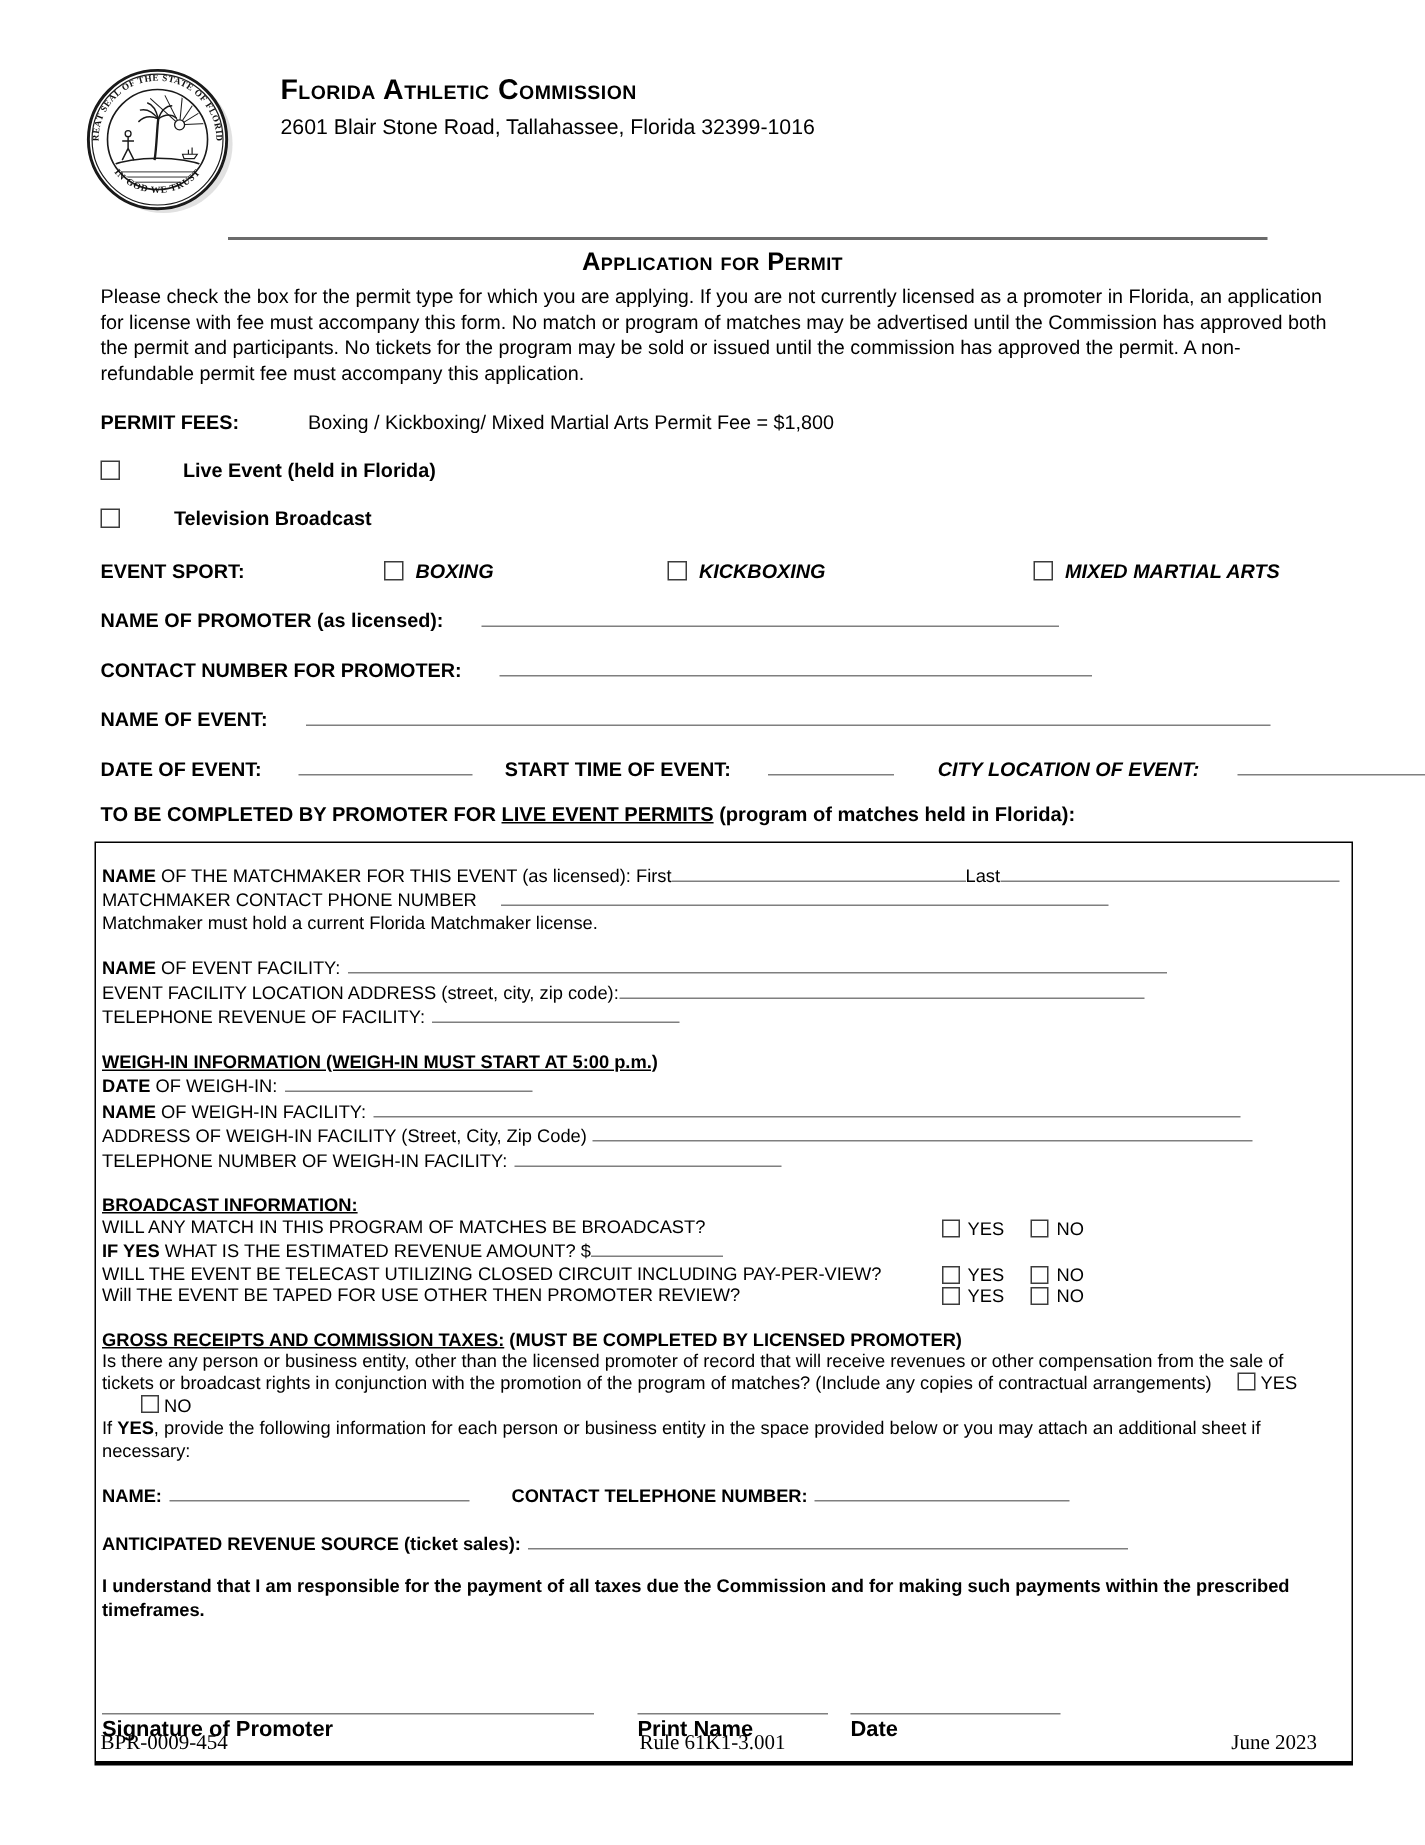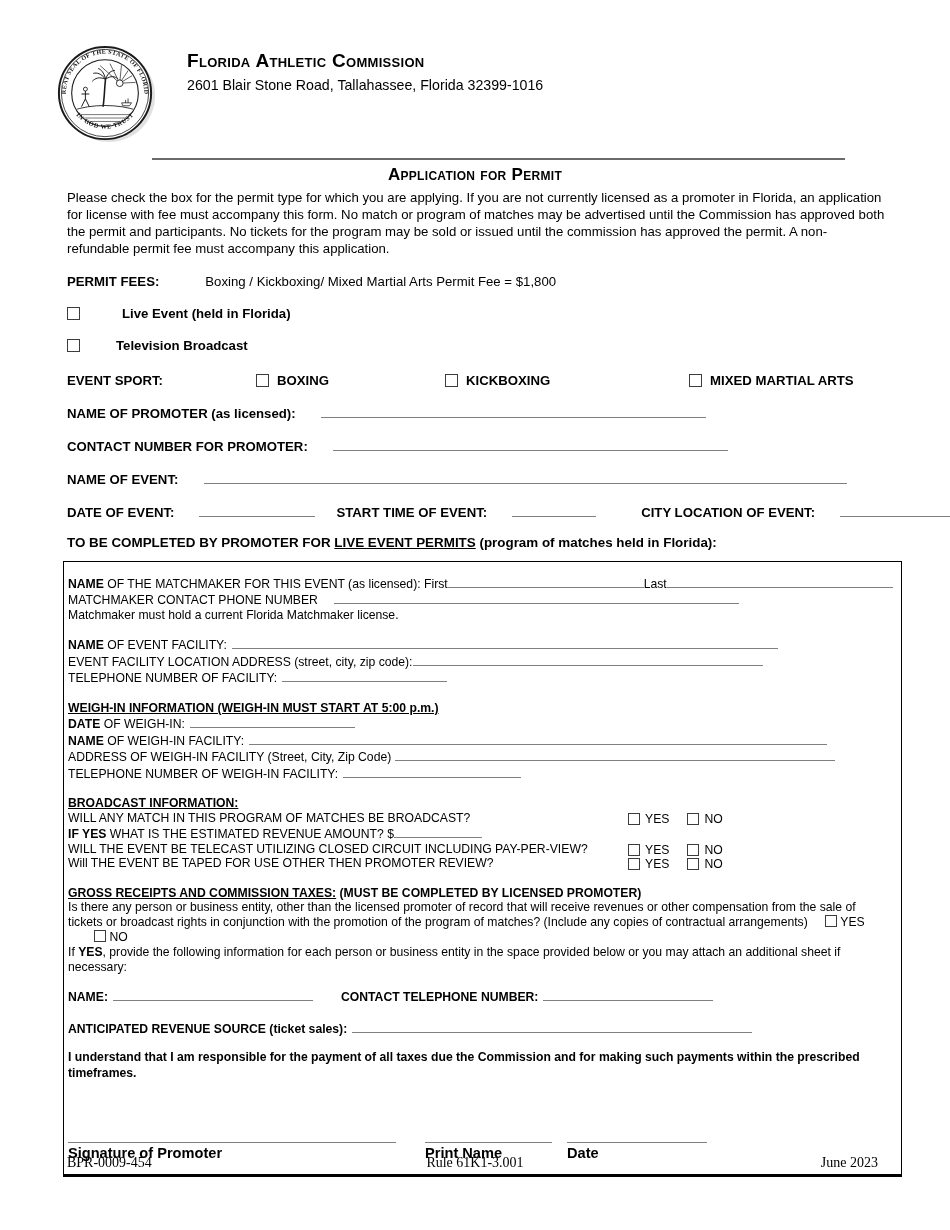--- a/index.html
+++ b/index.html
@@ -25,21 +25,21 @@
   .bold{font-weight:bold;}
   .row{display:flex;align-items:baseline;gap:21px;}
   .fees-row{margin-top:16px;}
   .fees-row .fees-text{margin-left:25px;}
   .ptype{margin-top:17px;line-height:16px;}
   .ptype .row{align-items:center;margin-bottom:2px;margin-top:16px;}
   .cb{display:inline-block;width:11px;height:11px;border:1.6px solid #3c3c3c;background:#fff;flex:none;}
   .ptype .cb{margin-right:15px;}
   .sport-row{margin-top:19px;align-items:flex-start;}
   .sport-label{width:168px;font-weight:bold;}
-  .sport-opt{display:flex;align-items:center;font-weight:bold;}
+  .sport-opt{display:flex;align-items:center;font-weight:bold;font-style:italic;}
   .sport-opt .cb{margin-right:8px;}
   .sport-opt.o1{width:168px;}
   .sport-opt.o2{width:223px;}
   .fld{margin-top:17px;}
   .fld .lab{font-weight:bold;white-space:nowrap;}
   .line{display:inline-block;border-bottom:1.2px solid #7f7f7f;height:12px;flex:none;}
   .grow{flex:1;}
   .tbc{margin-top:15px;font-weight:bold;font-size:13.4px;}
   .tbc u{text-decoration:underline;}
   
@@ -186,21 +186,21 @@
     </div>
     <div class="row fld">
       <span class="lab">NAME OF EVENT:</span>
       <span class="line grow" style="margin-left:5px;margin-right:36px;"></span>
     </div>
     <div class="row fld">
       <span class="lab">DATE OF EVENT:</span>
       <span class="line" style="width:116px;margin-left:4px;"></span>
       <span class="lab">START TIME OF EVENT:</span>
       <span class="line" style="width:84px;margin-left:4px;"></span>
-      <span class="lab" style="margin-left:24px;">CITY LOCATION OF EVENT:</span>
+      <span class="lab" style="margin-left:8px;font-style:italic;">CITY LOCATION OF EVENT:</span>
       <span class="line" style="width:158px;margin-left:4px;"></span>
     </div>
 
     <div class="tbc">
       <span>TO BE COMPLETED BY PROMOTER FOR </span><u>LIVE EVENT PERMITS</u><span> (program of matches held in Florida):</span>
     </div>
 
     <div class="bigbox">
 
       <div class="b-row">
@@ -219,21 +219,21 @@
 
       <div class="b-row">
         <span><span class="bold">NAME</span><span> OF EVENT FACILITY:</span></span>
         <span class="line" style="width:546px;margin-left:5px;"></span>
       </div>
       <div class="b-row">
         <span>EVENT FACILITY LOCATION ADDRESS (street, city, zip code):</span>
         <span class="line" style="width:350px;"></span>
       </div>
       <div class="b-row">
-        <span>TELEPHONE NUMBER OF FACILITY:</span>
+        <span>TELEPHONE REVENUE OF FACILITY:</span>
         <span class="line" style="width:165px;margin-left:5px;"></span>
       </div>
 
       <div class="gap15"></div>
 
       <div class="bold u">WEIGH-IN INFORMATION  (WEIGH-IN MUST START AT 5:00 p.m.)</div>
       <div class="b-row">
         <span><span class="bold">DATE</span><span> OF WEIGH-IN:</span></span>
         <span class="line" style="width:165px;margin-left:5px;"></span>
       </div>

